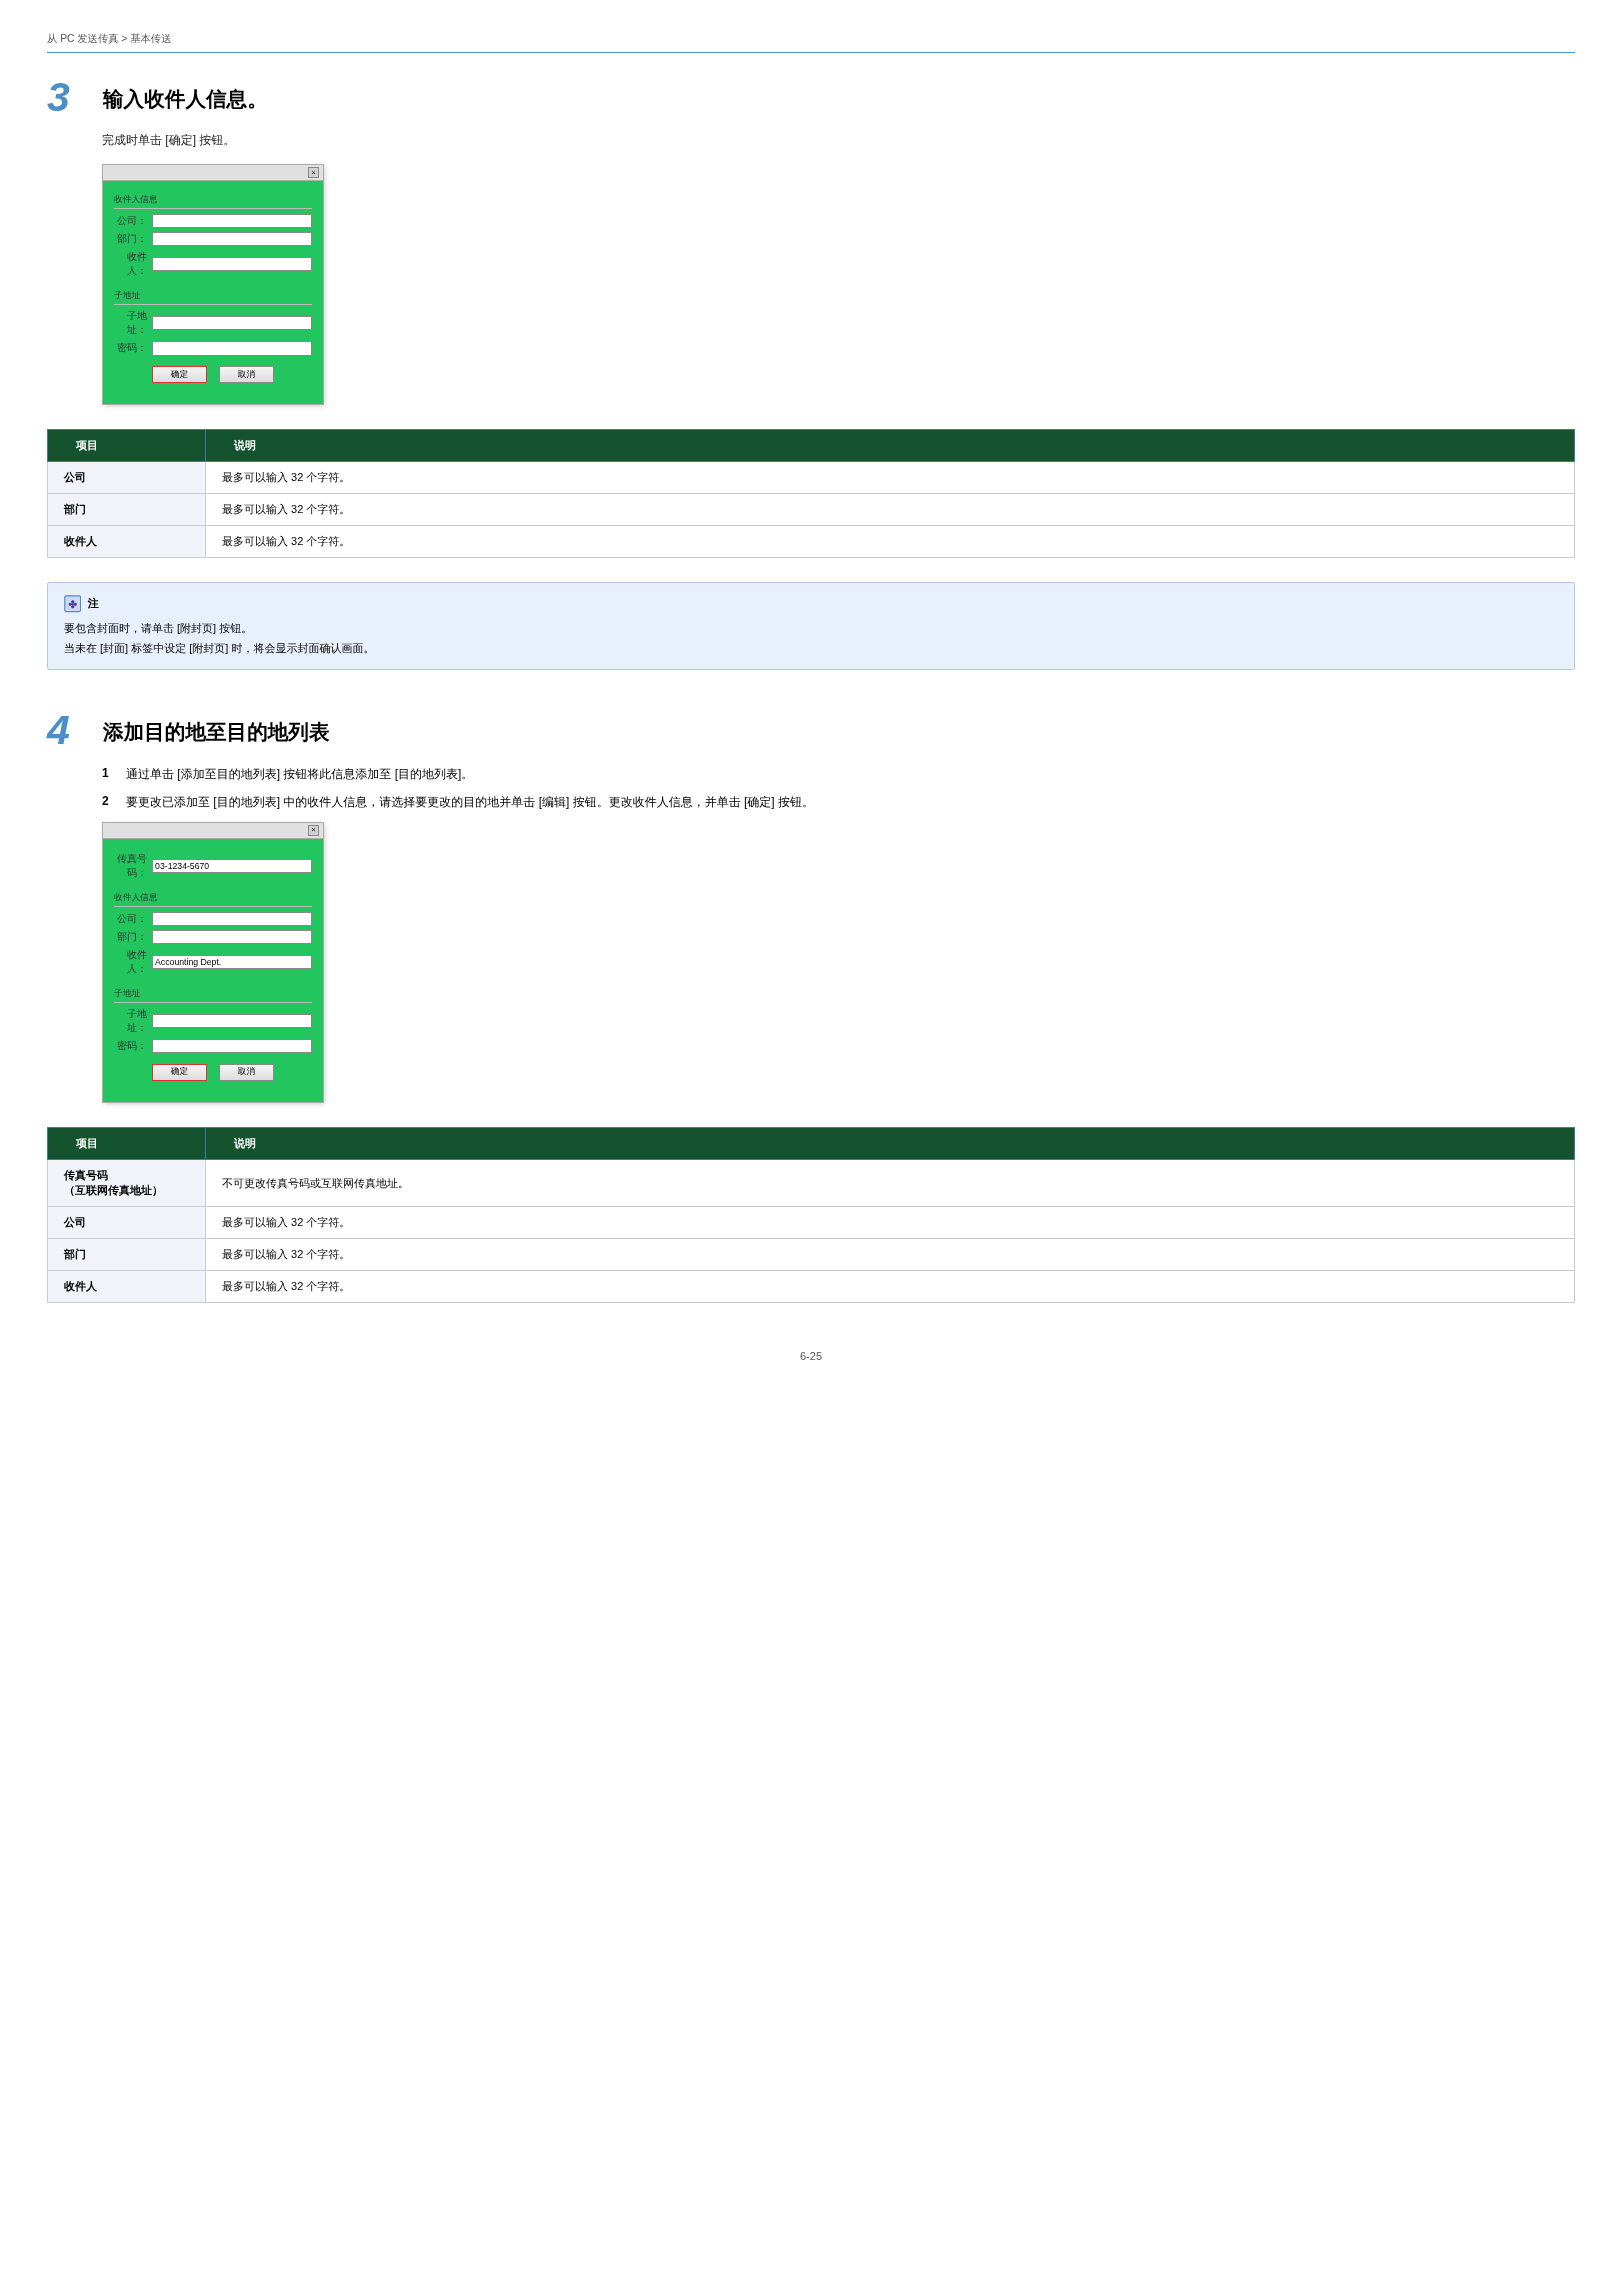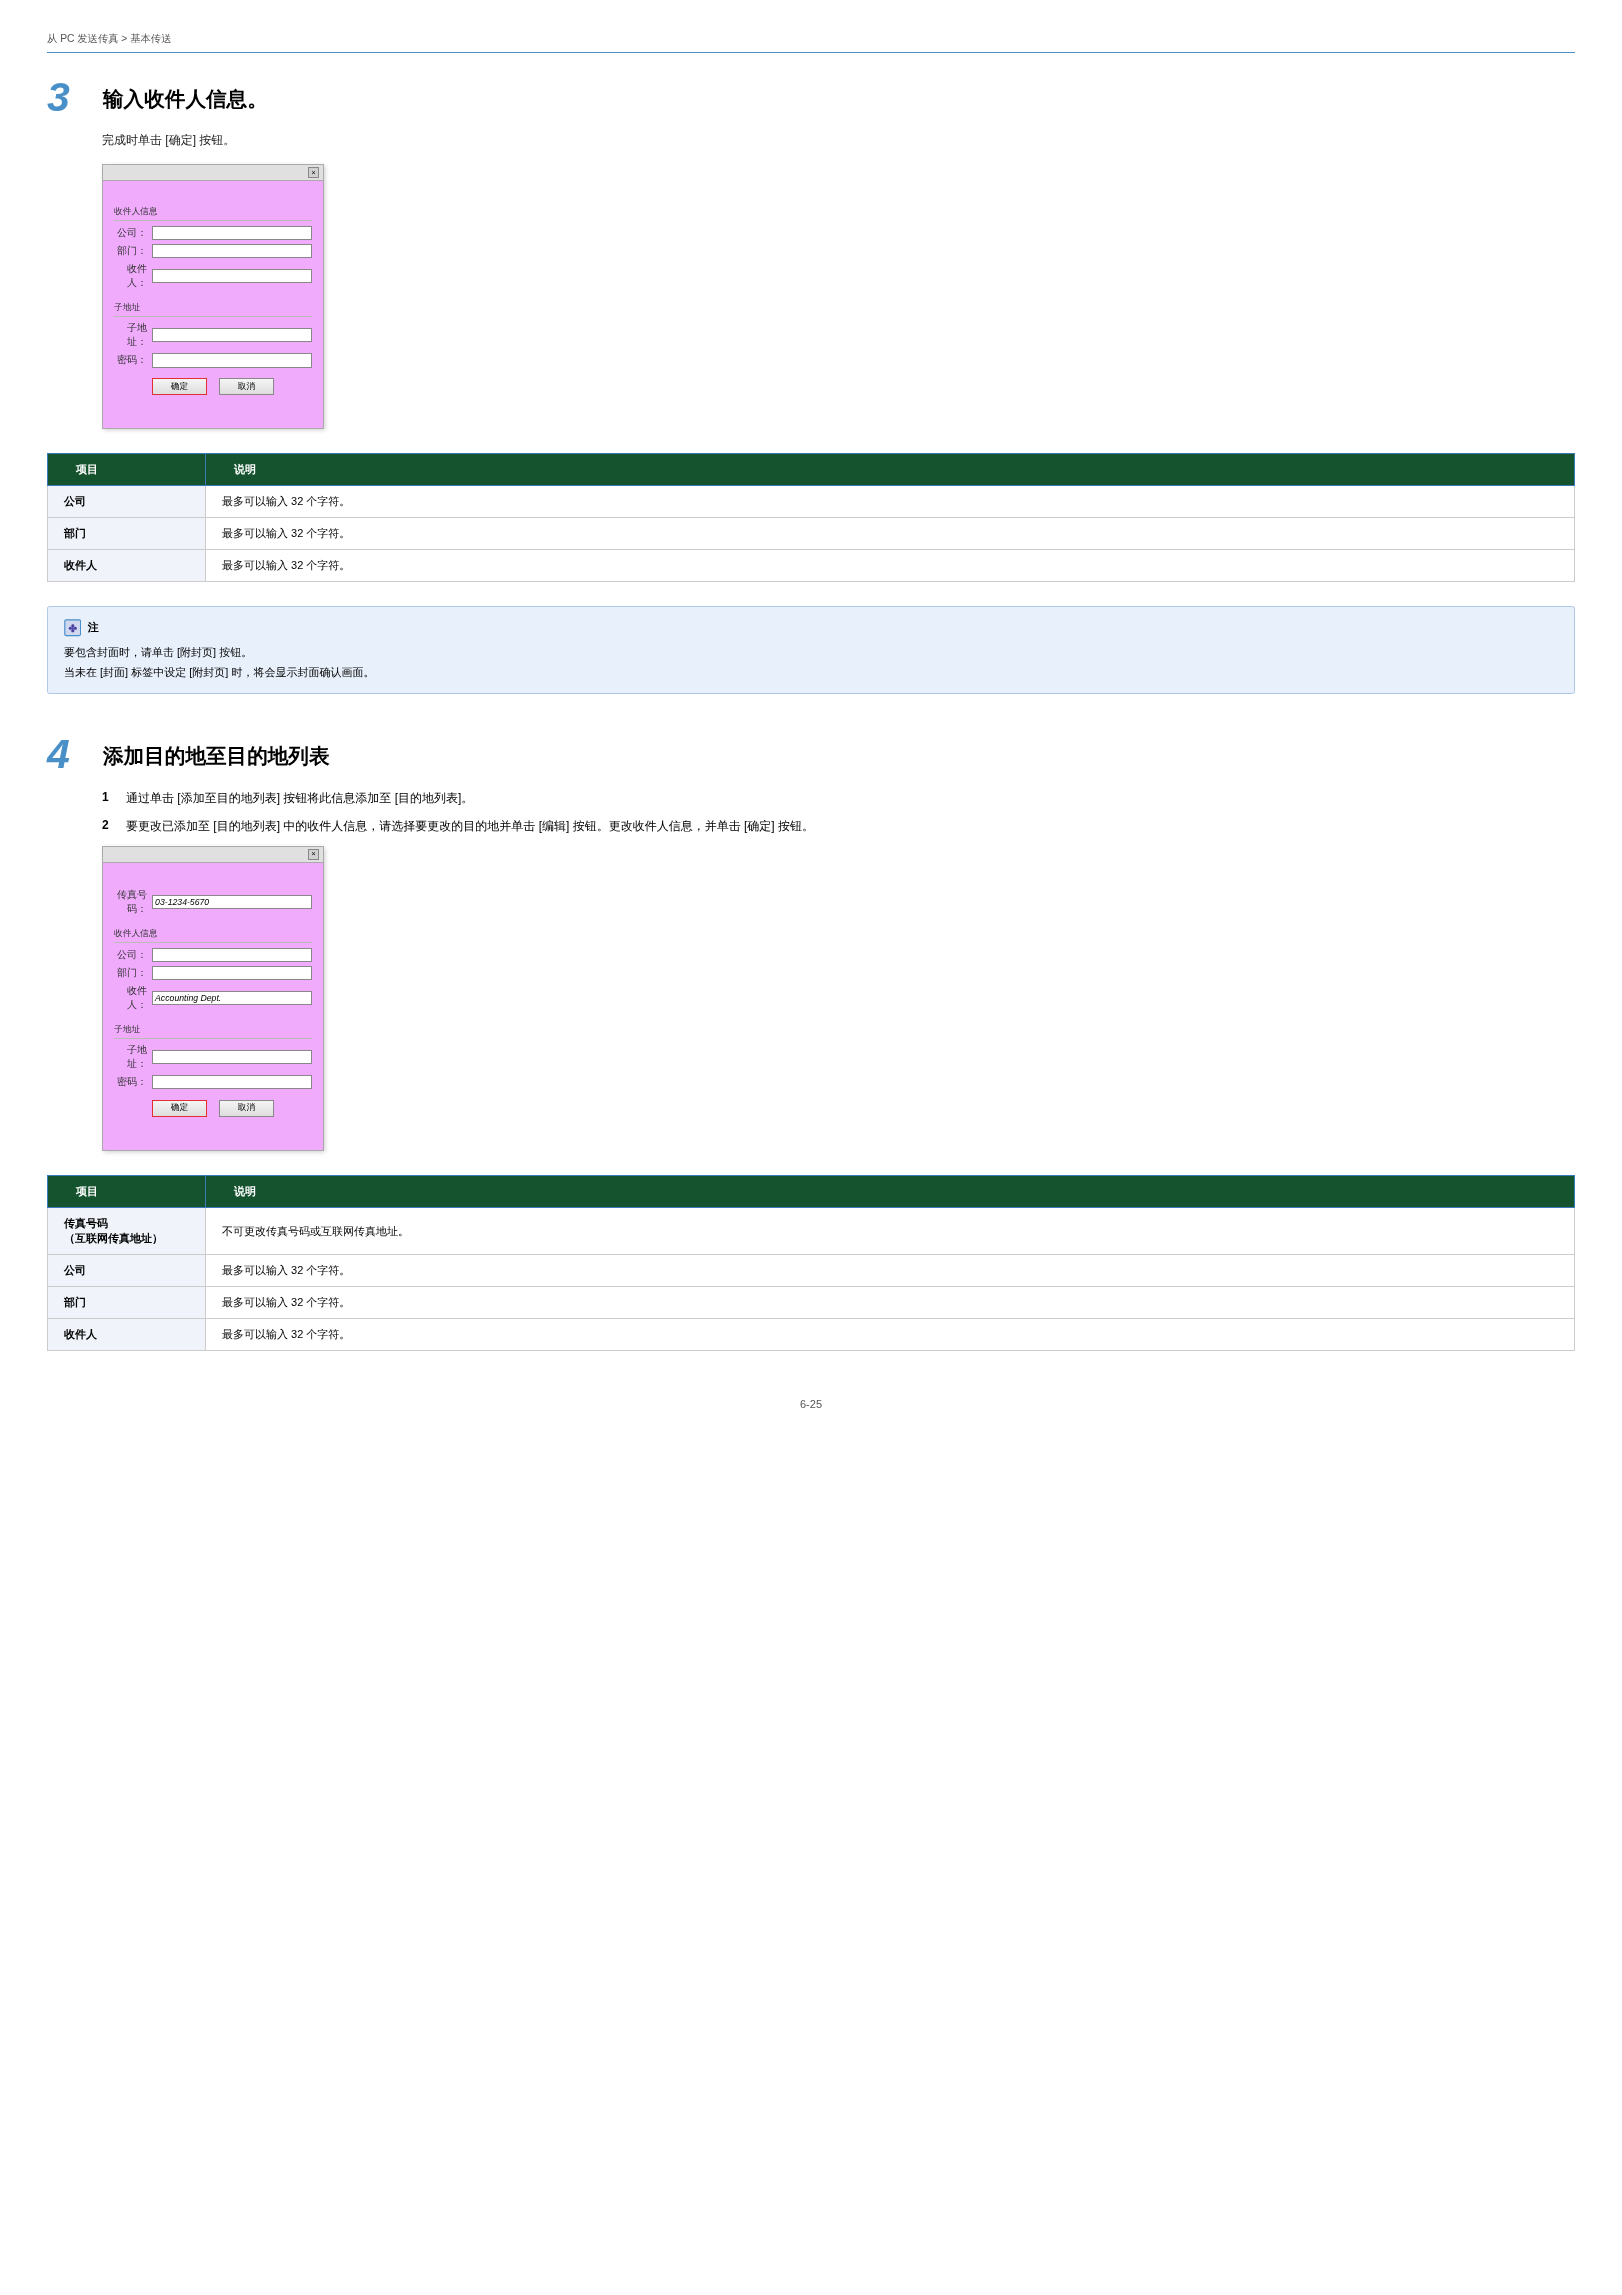--- a/index.html
+++ b/index.html
@@ -73,22 +73,22 @@
       height: 11px;
       border: 0.8px solid #888;
       background: #d0d0d0;
       font-size: 7.1px;
       display: flex;
       align-items: center;
       justify-content: center;
       cursor: pointer;
     }
     .dialog-body {
-      padding: 25px 11px;
-      background: #f0abfc;
+      padding: 13px 11px;
+      background: #22c55e;
     }
     .dialog-section-label {
       font-size: 8.7px;
       color: #333;
       border-bottom: 0.8px solid #bbb;
       margin-bottom: 4.7px;
       padding-bottom: 1.6px;
     }
     .dialog-field {
       display: flex;
@@ -113,21 +113,20 @@
     }
     .dialog-field-value {
       flex: 1;
       height: 14.2px;
       border: 0.8px solid #888;
       background: #fff;
       font-size: 8.7px;
       padding: 0.8px 2.4px;
       display: flex;
       align-items: center;
-      font-style: italic;
     }
     .dialog-gap {
       height: 8px;
     }
     .dialog-footer {
       display: flex;
       justify-content: center;
       gap: 12px;
       padding: 6.3px 0 8px;
     }

